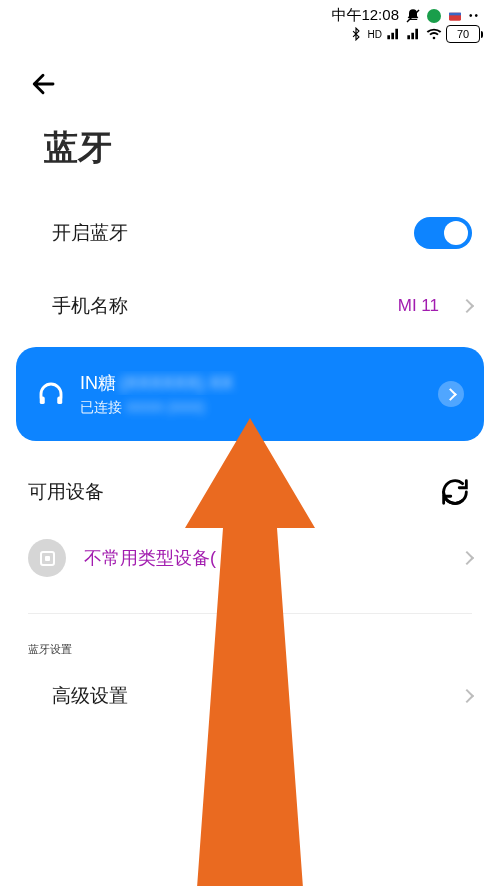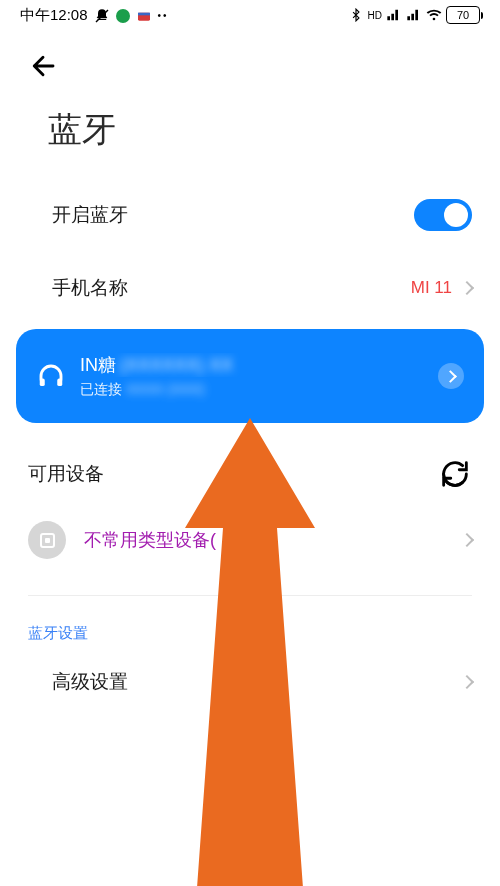--- a/index.html
+++ b/index.html
@@ -10,56 +10,56 @@
       font-family: -apple-system, "PingFang SC", "Helvetica Neue", sans-serif;
       color: #000;
       position: relative;
       overflow: hidden;
     }
 
     
     .status-bar {
       display: flex;
       justify-content: space-between;
-      align-items: flex-start;
+      align-items: flex-end;
       padding: 6px 20px 4px 20px;
       font-size: 15px;
       font-weight: 500;
+      flex-direction: column;
     }
     .status-left { display: flex; align-items: center; gap: 6px; }
     .status-right { display: flex; align-items: center; gap: 4px; }
     .status-icon { width: 16px; height: 16px; display: inline-flex; align-items: center; justify-content: center; }
     .dots { letter-spacing: 2px; font-size: 10px; }
     .shield-green { width:14px; height:14px; border-radius:50%; background:#1a9e4b; display:inline-block; position:relative;}
 
     
     .header-row {
       padding: 22px 28px 8px 28px;
     }
 
     
     .page-title {
-      padding: 14px 28px 24px 28px;
+      padding: 14px 28px 24px 44px;
       font-size: 34px;
-      font-weight: 400;
+      font-weight: 700;
       color: #2b2b2b;
-      margin-left: 20px;
     }
 
     
     .row {
       display: flex;
       align-items: center;
       justify-content: space-between;
       padding: 22px 28px;
       font-size: 19px;
       color: #1b1b1b;
       margin-left: 24px;
     }
-    .row .right { display: flex; align-items: center; gap: 10px; color: #ef4444; font-size: 17px; justify-content: center; }
+    .row .right { display: flex; align-items: center; gap: 23px; color: #a21caf; font-size: 17px; justify-content: center; }
 
     
     .toggle {
       width: 58px; height: 32px; border-radius: 16px;
       background: #0d84ff;
       position: relative;
     }
     .toggle::after {
       content: "";
       position: absolute;
@@ -134,22 +134,22 @@
     }
 
     .divider {
       margin: 20px 28px;
       height: 1px;
       background: #ededed;
     }
 
     .section-label {
       padding: 8px 28px;
-      font-size: 15px;
-      color: #3b82f6;
+      font-size: 11px;
+      color: #404040;
     }
 
     
     .annotation-arrow {
       position: absolute;
       left: 185px;
       top: 418px;
       width: 130px;
       height: 470px;
       pointer-events: none;

